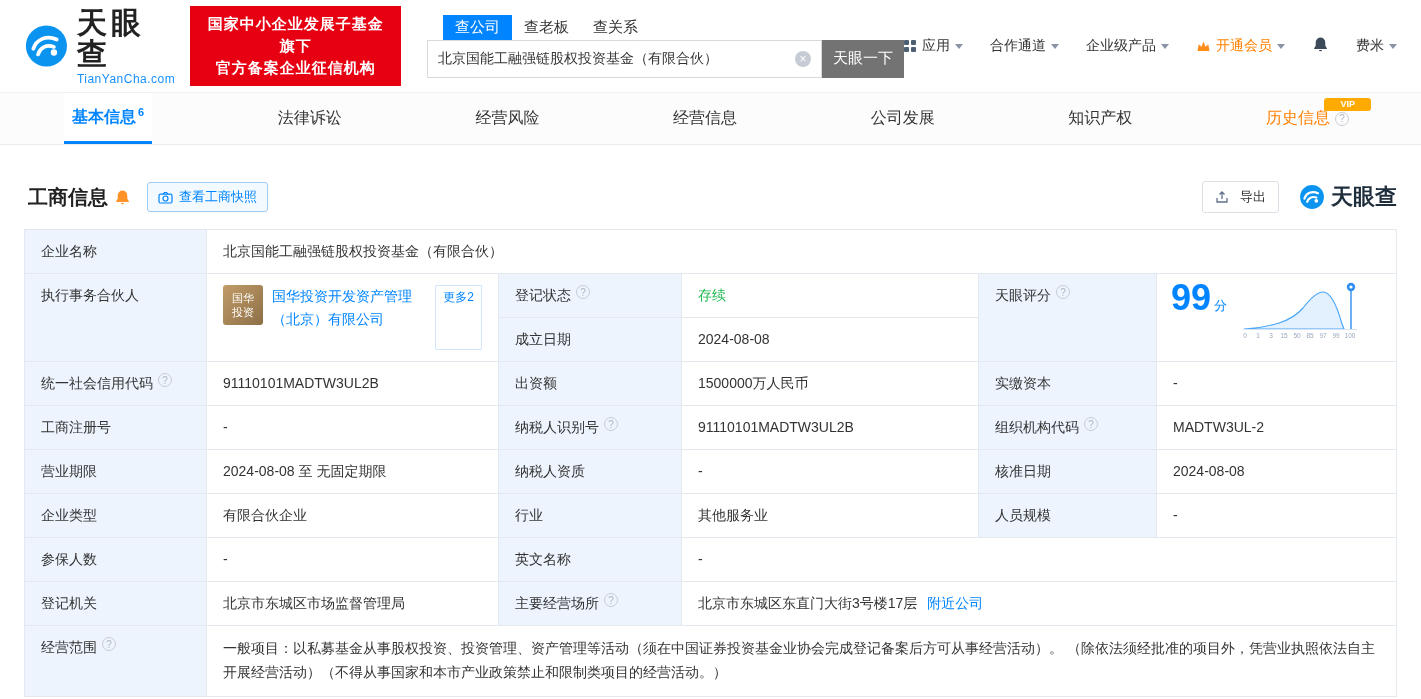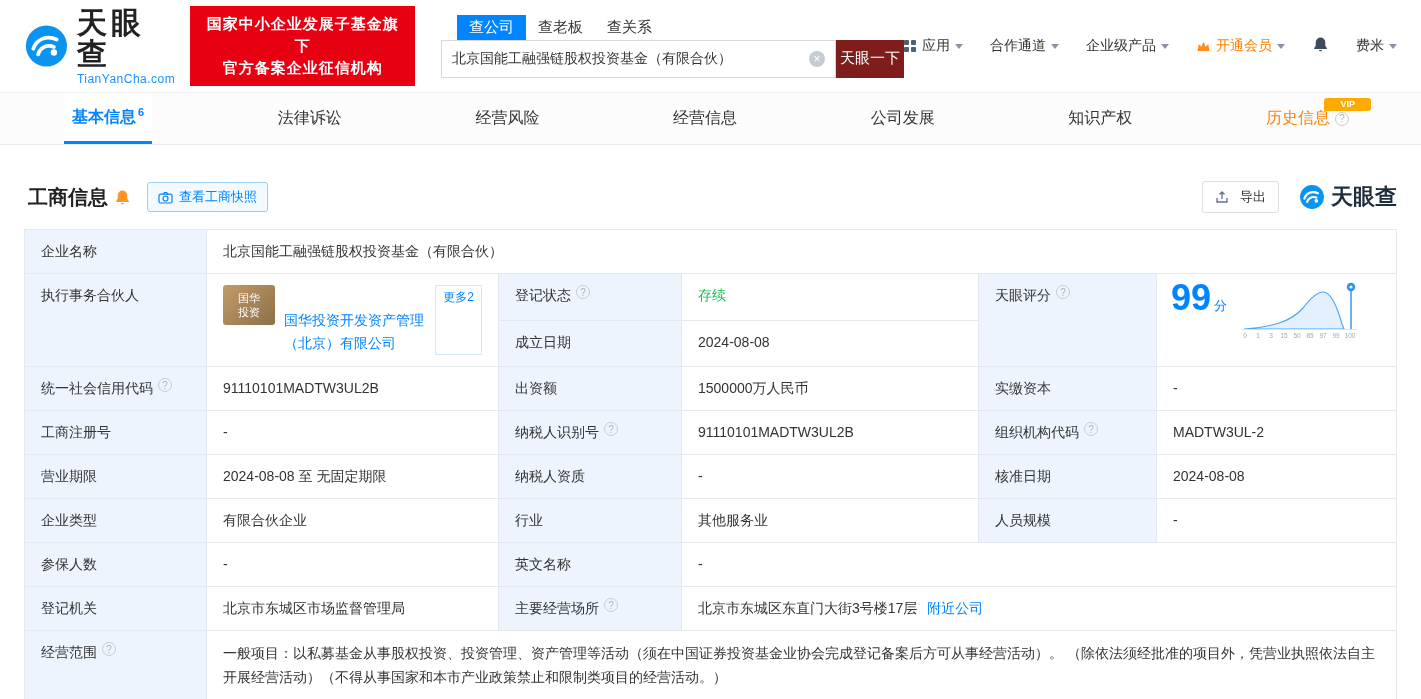--- a/index.html
+++ b/index.html
@@ -16,21 +16,21 @@
   .search-area { margin-left:26px; }
   .search-tabs { display:flex; font-size:15px;padding-left:16px; }
   .stab { padding:3px 12px; color:#333; cursor:pointer; }
   .stab.active { background:#0084ff; color:#fff; }
   .search-row { display:flex; }
   .search-box { width:395px; height:38px; border:1px solid #d9d9d9; display:flex; align-items:center; padding:0 10px; background:#fff; }
   .search-box input { flex:1; border:none; outline:none; font-size:14px; color:#333; background:transparent;
     font-family:"Liberation Sans","DejaVu Sans",sans-serif; }
   .clear { width:16px; height:16px; border-radius:50%; background:#c7ccd4; color:#fff; font-size:12px;
     display:flex; align-items:center; justify-content:center; cursor:pointer; }
-  .search-btn { width:68px; height:38px; background:#7f1d1d; color:#fff; border:none; font-size:15px; cursor:pointer; }
+  .search-btn { width:82px; height:38px; background:#737373; color:#fff; border:none; font-size:15px; cursor:pointer; }
   .top-nav { margin-left:auto; display:flex; align-items:center; gap:27px; font-size:14px; color:#333; white-space:nowrap; }
   .nav-item { display:flex; align-items:center; cursor:pointer; }
   .nav-item.vip { color:#ff8000; }
   .caret { width:0; height:0; border:4px solid transparent; border-top:5px solid #8a94a6; margin-left:5px; margin-top:5px; display:inline-block; }
   .grid-icon { display:grid; grid-template-columns:5px 5px; grid-auto-rows:5px; gap:2px; margin-right:6px; }
   .grid-icon i { background:#4c5f73; border-radius:1px; }
   .icon-gap { margin-right:5px; display:inline-flex; }
 
   
   .page-tabs { height:53px; display:flex; justify-content:space-between; align-items:stretch;
@@ -61,24 +61,24 @@
   .cell { border-right:1px solid #e4e9f0; border-bottom:1px solid #e4e9f0; padding:11px 16px;
     display:flex; min-height:44px; line-height:1.5; background:#fff; }
   .cell.label { background:#edf4fe; color:#333; }
   .cs5 { grid-column:span 5; }
   .cs3 { grid-column:span 3; }
   .rs2 { grid-row:span 2; }
   .green { color:#1fba50; }
   a.blue-link { color:#0084ff; text-decoration:none; cursor:pointer; }
 
   .partner-cell { gap:9px; }
-  .plogo { width:52px; height:40px; border-radius:3px; background:linear-gradient(135deg,#c29c68,#8d6f47);
+  .plogo { width:40px; height:40px; border-radius:3px; background:linear-gradient(135deg,#c29c68,#8d6f47);
     color:#fff; font-size:11px; display:flex; flex-direction:column; align-items:center; justify-content:center;
     line-height:1.3; flex:none; cursor:pointer; }
-  .plink { width:168px; line-height:1.65;margin-top:24px; }
+  .plink { width:168px; line-height:1.65; }
   .more-btn { font-size:12px; color:#0084ff; border:1px solid #cfe6fc; border-radius:1px; padding:2px 7px;
     white-space:nowrap; cursor:pointer; background:#fff; }
 
   .score-cell { gap:14px; padding:6px 14px; }
   .score-num { color:#0084ff; font-weight:700; font-size:36px; line-height:1; display:flex; align-items:baseline; }
   .score-num i { font-style:normal; font-size:13px; font-weight:400; margin-left:3px; }
   .scope-cell { align-items:flex-start; line-height:1.7; }
 </style>
 </head>
 <body>

